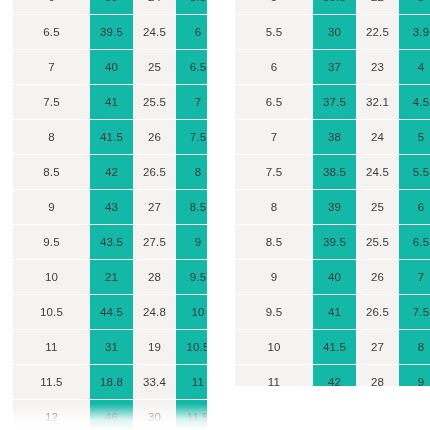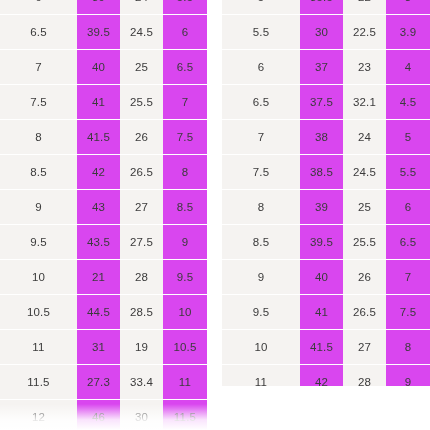--- a/index.html
+++ b/index.html
@@ -18,20 +18,21 @@
     width: 430px;
     height: 430px;
     background: #ffffff;
   }
 
   .size-table {
     position: absolute;
     top: 0;
     overflow: hidden;
     box-sizing: border-box;
+    margin-left: 13px;
   }
   .size-table.left {
     left: 0;
     width: 207px;
     height: 430px;
   }
   .size-table.right {
     left: 222px;
     width: 208px;
     height: 386px;
@@ -52,21 +53,21 @@
     vertical-align: middle;
     font-size: 11.5px;
     color: #3b3b3b;
     letter-spacing: 0.2px;
     border-bottom: 1px solid #ffffff;
     padding: 0;
     white-space: nowrap;
   }
   
   .tbl td.c-odd  { background: #f5f3f1; }
-  .tbl td.c-even { background: #d946ef; text-align: center; }
+  .tbl td.c-even { background: #14b8a6; text-align: center; }
 
   
   .size-table.left .tbl col.w1 { width: 77px; }
   .size-table.left .tbl col.w2 { width: 43px; }
   .size-table.left .tbl col.w3 { width: 43px; }
   .size-table.left .tbl col.w4 { width: 44px; }
 
   
   .size-table.right .tbl col.w1 { width: 78px; }
   .size-table.right .tbl col.w2 { width: 43px; }
@@ -157,32 +158,32 @@
           </tr>
           <tr>
             <td class="c-odd">10</td>
             <td class="c-even">21</td>
             <td class="c-odd">28</td>
             <td class="c-even">9.5</td>
           </tr>
           <tr>
             <td class="c-odd">10.5</td>
             <td class="c-even">44.5</td>
-            <td class="c-odd">28.5</td>
+            <td class="c-odd">24.8</td>
             <td class="c-even">10</td>
           </tr>
           <tr>
             <td class="c-odd">11</td>
             <td class="c-even">31</td>
             <td class="c-odd">19</td>
             <td class="c-even">10.5</td>
           </tr>
           <tr>
             <td class="c-odd">11.5</td>
-            <td class="c-even">27.3</td>
+            <td class="c-even">18.8</td>
             <td class="c-odd">33.4</td>
             <td class="c-even">11</td>
           </tr>
           <tr>
             <td class="c-odd">12</td>
             <td class="c-even">46</td>
             <td class="c-odd">30</td>
             <td class="c-even">11.5</td>
           </tr>
         </tbody>

